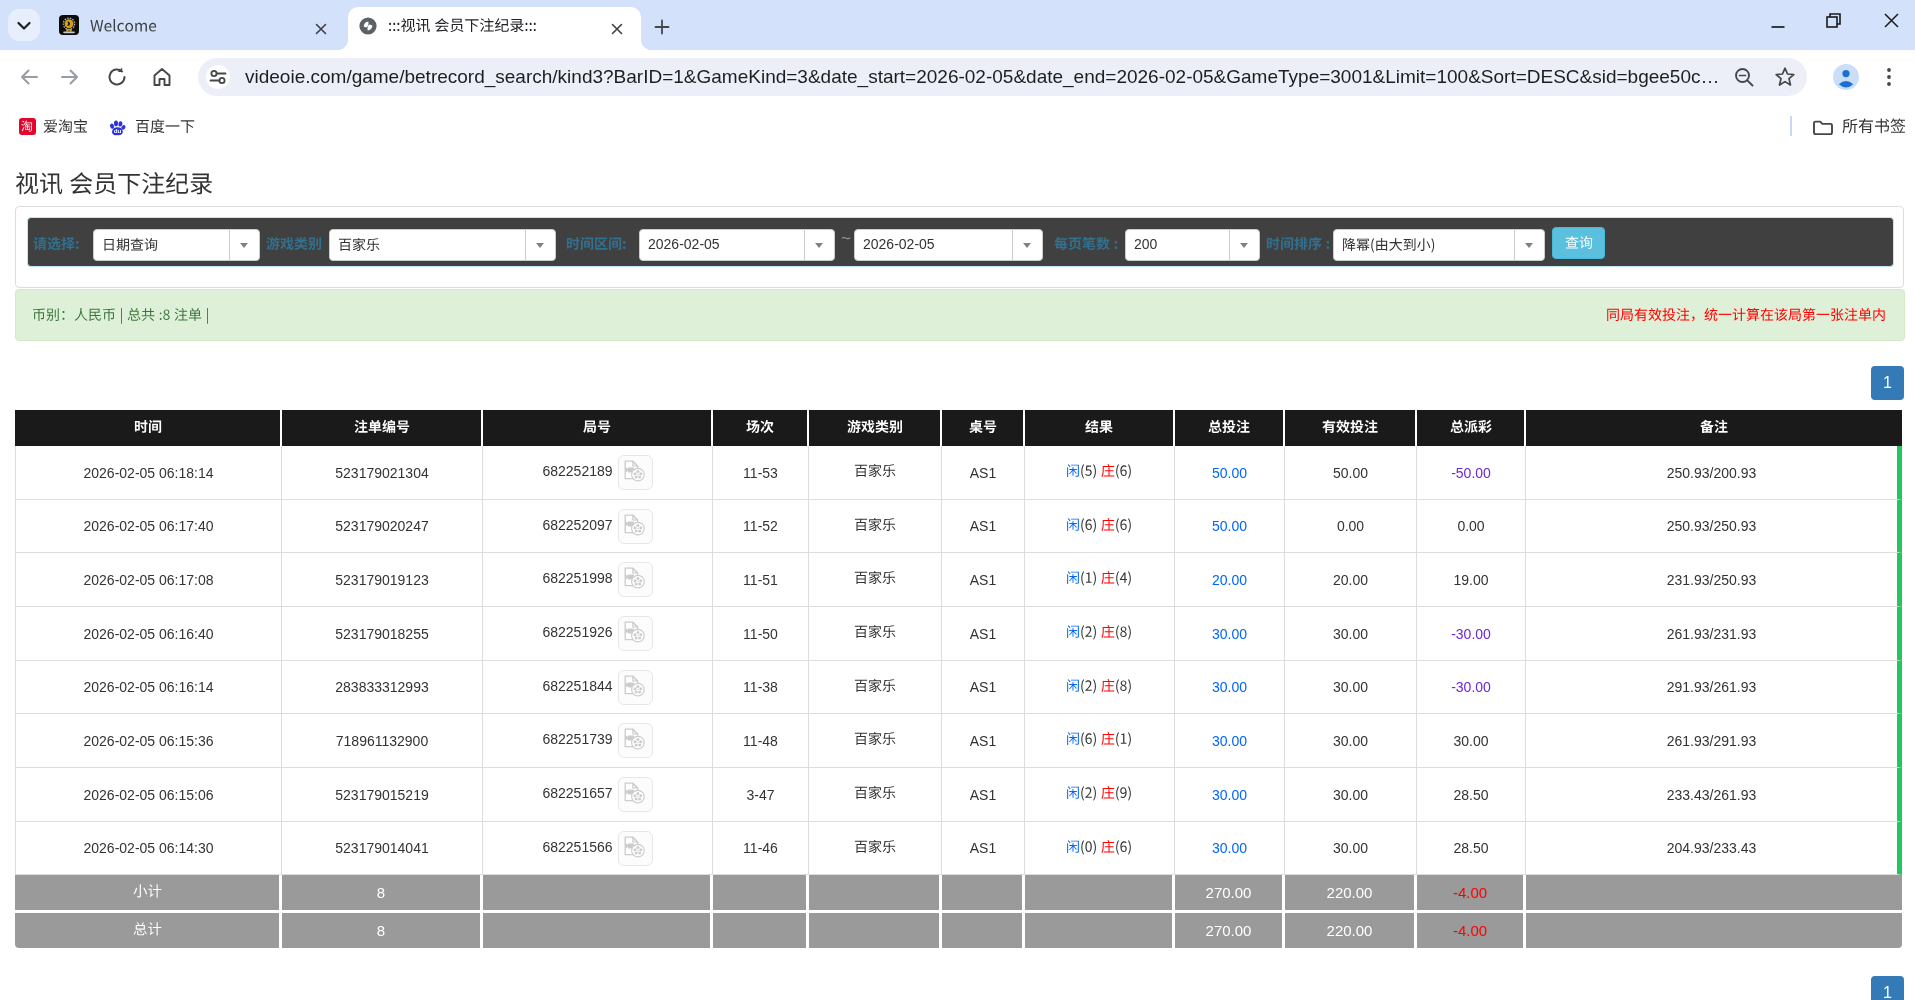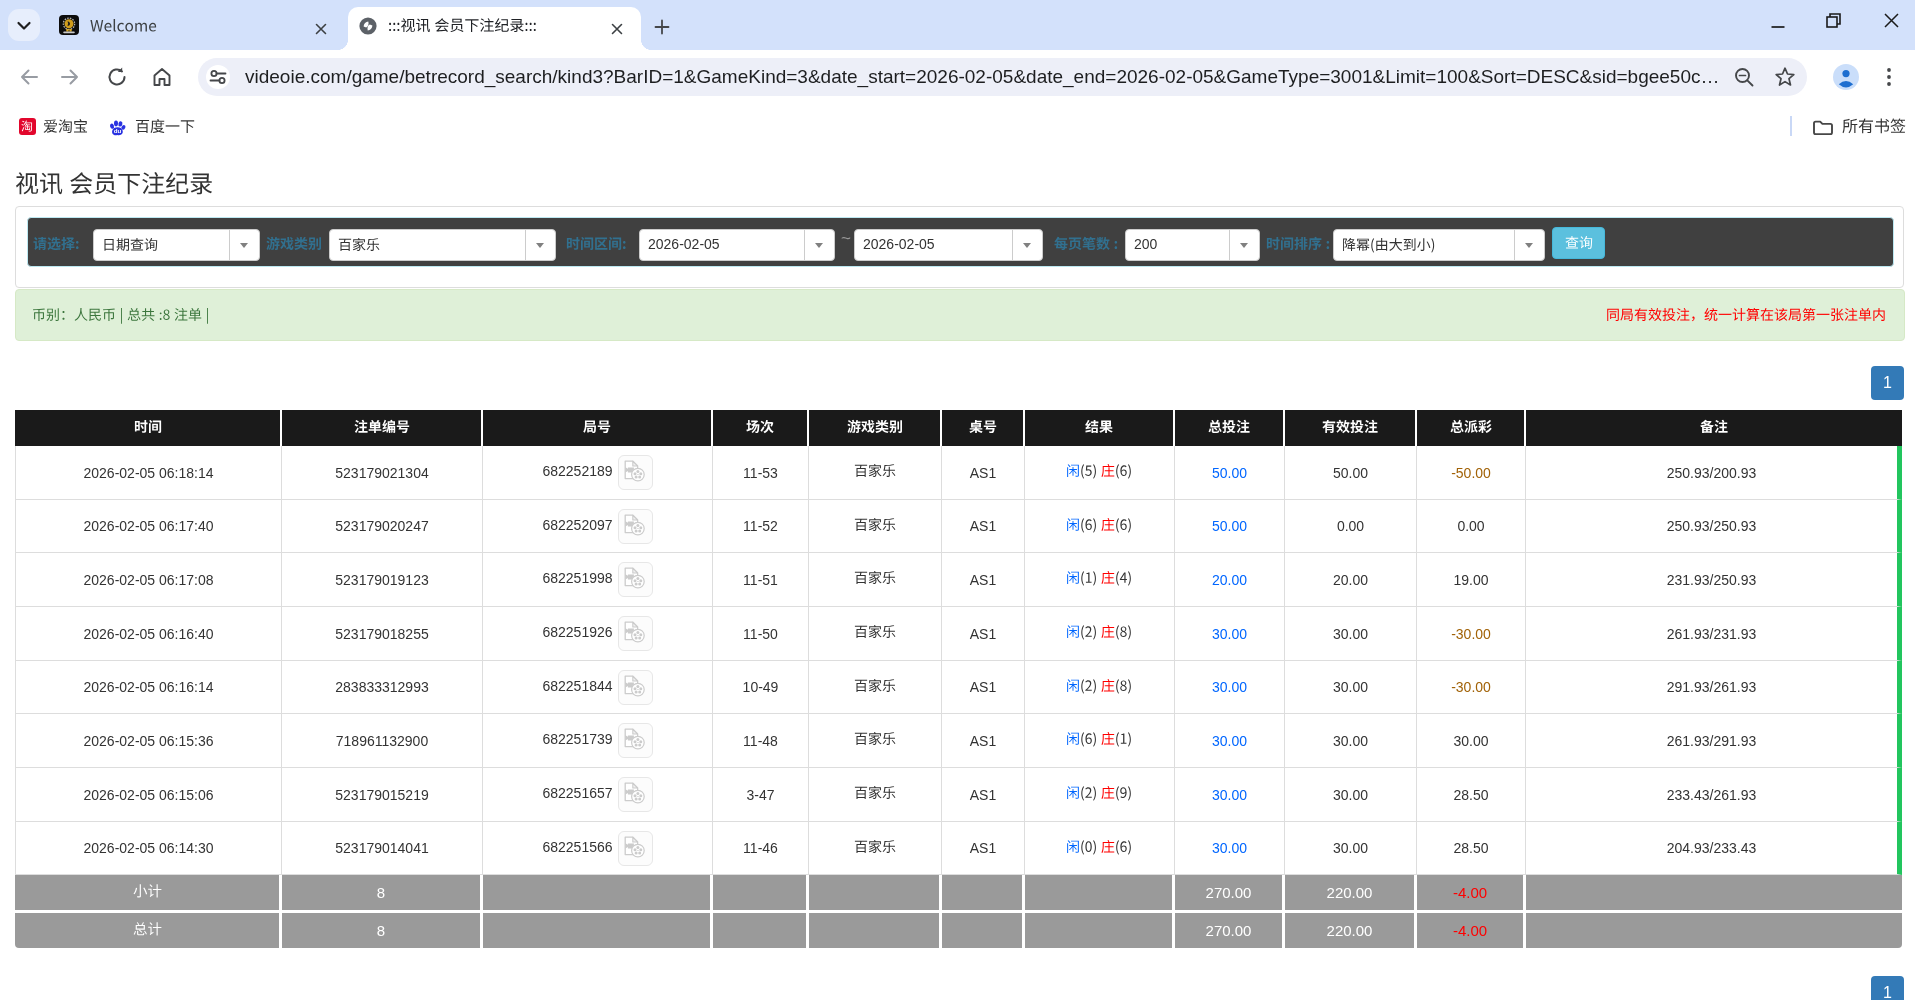--- a/index.html
+++ b/index.html
@@ -42,21 +42,21 @@
 #tbl tr.h53 td{height:53px}
 #tbl tr.sub td{background:#9a9a9a;color:#fff;font-weight:normal;font-size:15px;height:38px;
  border-right:3px solid #fff;border-bottom:3px solid #fff;border-left:none}
 #tbl tr.sub td:last-child{border-right:none}
 #tbl tr.sub2 td{border-bottom:none;height:35px}
 #tbl tr.sub2 td:first-child{border-bottom-left-radius:4px}
 #tbl tr.sub2 td:last-child{border-bottom-right-radius:4px}
 svg.v{vertical-align:middle}
 .blue{color:#0066ff}
 .red{color:#ff0000}
-#tbl td.red{color:#a16207}
+#tbl td.red{color:#6d28d9}
 #tbl tr.sub td.red{color:#ff0000}
 .vbtn{display:inline-block;width:35px;height:35px;background:#fcfcfc;border:1px solid #e7e7e7;
  border-radius:6px;vertical-align:middle;margin-left:5px;text-align:center;line-height:33px}
 </style></head><body>
 <svg width="0" height="0" style="position:absolute">
     <symbol id="vico" viewBox="0 0 35 35">
       <path d="M7.2 6.2 H14.8 L19.6 11 V23.6 H7.2 Z" fill="#fff" stroke="#ccc" stroke-width="1.3" stroke-linejoin="round"></path>
       <path d="M14.8 6.2 L19.6 11 H14.8 Z" fill="#f0f0f0" stroke="#ccc" stroke-width="1.1" stroke-linejoin="round"></path>
       <path d="M9.9 12.5 H15.9 V17.4 H9.9 V16.1 L7.4 17.6 V12.3 L9.9 13.8 Z" fill="#ccc"></path>
       <circle cx="19.9" cy="19.6" r="6.3" fill="#fff" stroke="#ccc" stroke-width="1.2"></circle>
@@ -631,21 +631,21 @@
         <td>30.00</td>
         <td class="red">-30.00</td>
         <td>261.93/231.93</td>
       </tr>
       <tr class="h53">
         <td>2026-02-05 06:16:14</td>
         <td>283833312993</td>
         <td>682251844<span class="vbtn"><svg width="35" height="35" style="display:block;margin:-1px">
               <use href="#vico"></use>
             </svg></span></td>
-        <td>10-49</td>
+        <td>11-38</td>
         <td><svg width="42.0" height="19.5" viewBox="0 0 42.0 19.5" fill="#333" style="">
             <use href="#g18r" transform="translate(0.0 14.8) scale(0.014 -0.014)"></use>
             <use href="#g37r" transform="translate(14.0 14.8) scale(0.014 -0.014)"></use>
             <use href="#g38r" transform="translate(28.0 14.8) scale(0.014 -0.014)"></use>
           </svg></td>
         <td>AS1</td>
         <td><svg width="66.1" height="19.5" viewBox="0 0 66.1 19.5" fill="#333" style="">
             <use href="#g96r" transform="translate(0.0 14.8) scale(0.014 -0.014)" fill="#0066ff"></use>
             <use href="#g50r" transform="translate(14.0 14.8) scale(0.014 -0.014)"></use>
             <use href="#g102r" transform="translate(18.7 14.8) scale(0.014 -0.014)"></use>

